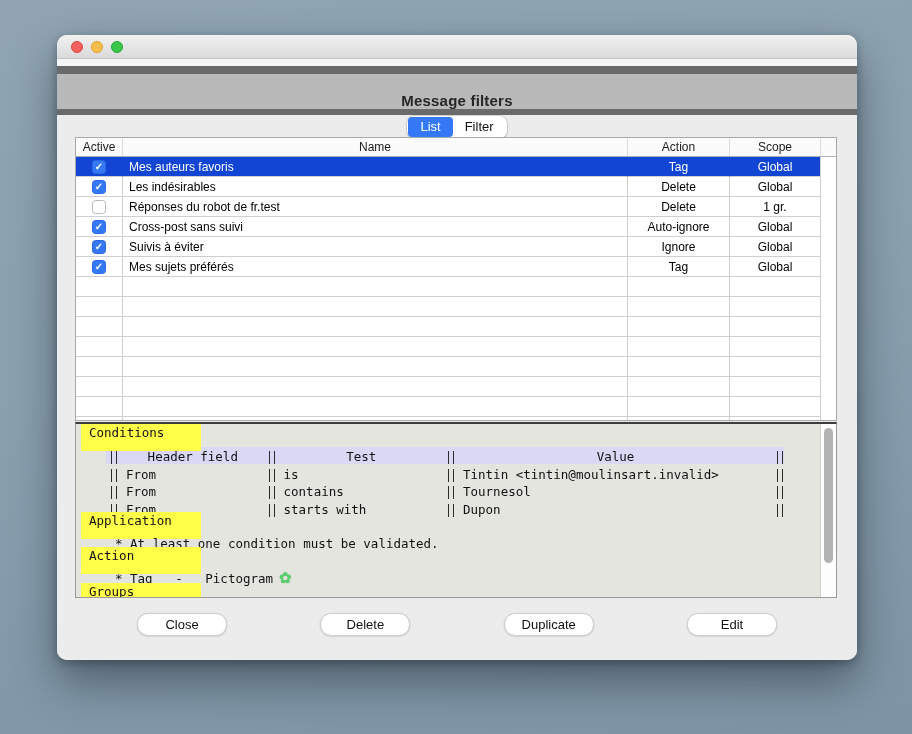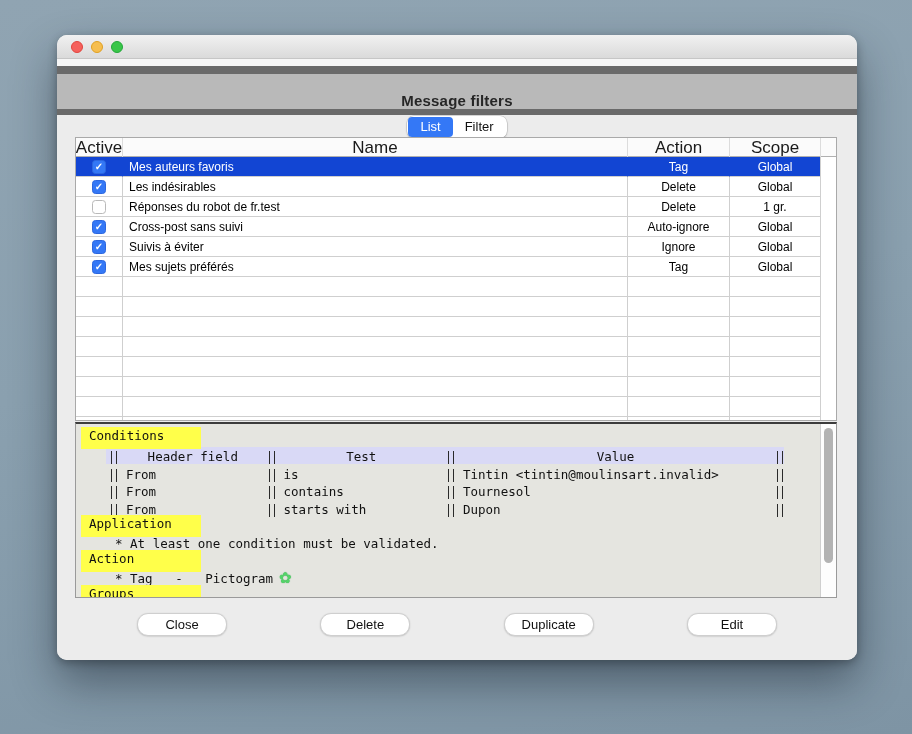--- a/index.html
+++ b/index.html
@@ -26,21 +26,21 @@
   .tabswrap{height:23px;text-align:center;padding-top:0;}
   .segmented{display:inline-flex;background:#ffffff;border-radius:7px;padding:1px;
     box-shadow:0 0 0 .5px rgba(0,0,0,.18),0 1px 2px rgba(0,0,0,.22);margin-top:1px;}
   .seg{font-size:13px;padding:2px 12px 3px;border-radius:4px;color:#111;cursor:default;}
   .seg.active{background:#3478f6;color:#fff;}
   
   .ftable{position:absolute;left:18px;top:22px;width:762px;height:284px;
     background:#fff;border:1px solid #a9a9a9;box-sizing:border-box;overflow:hidden;}
   .trow,.thead{display:grid;grid-template-columns:47px 505px 102px 91px 15px;}
   .thead{height:18px;background:#fbfbfb;border-bottom:1px solid #b0b0b0;}
-  .thead .hcell{font-size:17px;color:#1a1a1a;display:flex;align-items:center;
+  .thead .hcell{font-size:12px;color:#1a1a1a;display:flex;align-items:center;
     justify-content:center;border-right:1px solid #dcdcdc;}
   .thead .hcell:last-child{border-right:none;}
   .trow{height:20px;}
   .cell{display:flex;align-items:center;font-size:12px;color:#000;
     border-bottom:1px solid #cfcfcf;border-right:1px solid #cfcfcf;box-sizing:border-box;}
   .c-active{justify-content:center;}
   .c-name{padding-left:6px;}
   .c-action,.c-scope{justify-content:center;}
   .c-gutter{background:#fff;border-bottom:none;border-right:none;}
   .trow.selected .cell{background:#1245d3;color:#fff;border-right-color:transparent;}
@@ -52,21 +52,21 @@
   .cb.checked{background:#3478f6;border:1px solid #2c67df;}
   .cb.unchecked{background:#fff;border:1.5px solid #b9b9b9;}
   .cb .mark{color:#fff;font-size:10px;font-weight:bold;line-height:1;}
   
   .details{position:absolute;left:18px;top:307px;width:762px;height:176px;
     background:#e5e5e0;border:1px solid #9a9a9a;border-top:2px solid #3c3c3c;
     box-sizing:border-box;overflow:hidden;
     font-family:"DejaVu Sans Mono",monospace;font-size:12.5px;color:#111;}
   .dcontent{position:absolute;left:0;top:0;right:16px;bottom:0;padding-top:5px;overflow:hidden;}
   .dline{height:17.6px;display:flex;align-items:center;white-space:pre;}
-  .ylabel{display:inline-block;width:120px;background:#ffff4a;padding:1px 0 6px 8px;
+  .ylabel{display:inline-block;width:120px;background:#ffff4a;padding:1px 0 11px 8px;
     box-sizing:border-box;margin-left:5px;}
   .note{padding-left:39px;}
   .crow{margin-left:30px;width:678px;display:flex;align-items:flex-end;padding-left:4px;
     box-sizing:border-box;height:17.6px;}
   .crow.chead{background:#d9d9f6;}
   .cbar{width:4px;height:13px;border-left:1px solid #2a2a2a;border-right:1px solid #2a2a2a;
     box-sizing:content-box;flex:0 0 auto;margin:0 1px;}
   .ccol{box-sizing:border-box;overflow:hidden;white-space:pre;}
   .ccol1{width:150px;}.ccol2{width:172px;}.ccol3{width:322px;}
   .chead .ccol{text-align:center;padding-left:0;}

